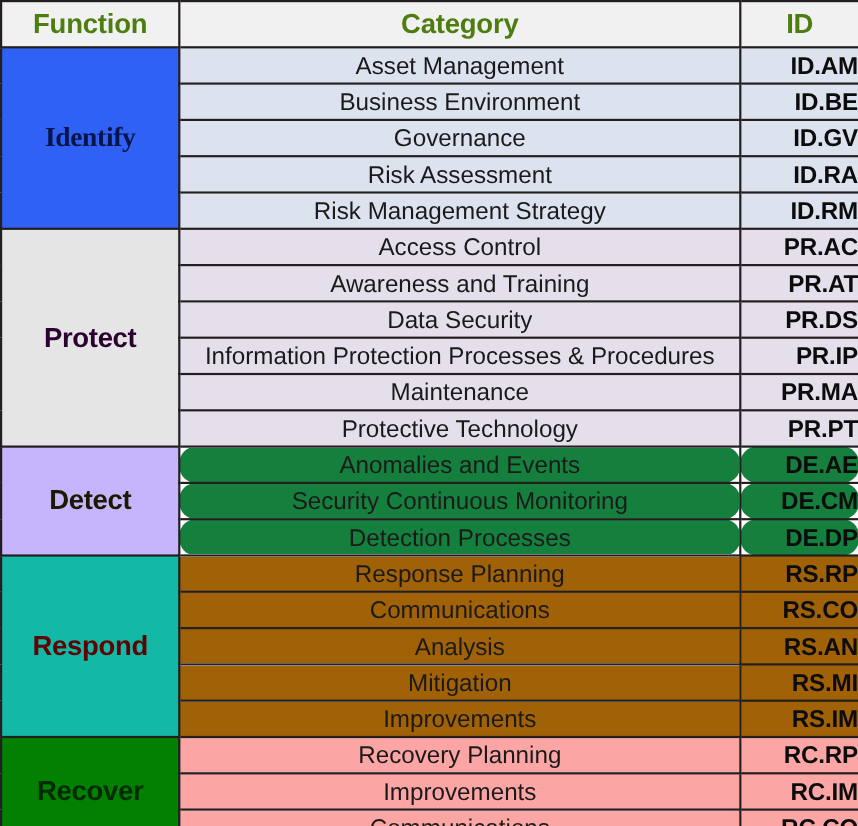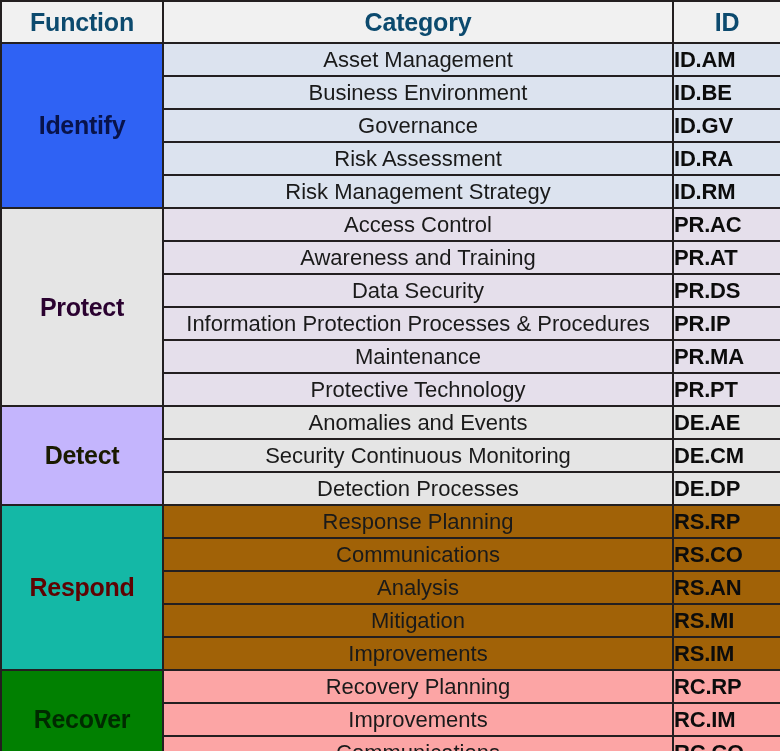--- a/index.html
+++ b/index.html
@@ -27,68 +27,68 @@
   }
   
   col.col-function { width: 162px; }
   col.col-category { width: 510px; }
   col.col-id      { width: 108px; }
 
   
   .header-row th {
     height: 40px;
     background: #f1f1f1;
-    color: #0c4a6e;
+    color: #4d7c0f;
     font-weight: bold;
     font-size: 25px;
     text-align: center;
     vertical-align: middle;
     letter-spacing: -0.2px;
   }
 
   
   .function-cell {
     text-align: center;
     vertical-align: middle;
     font-weight: bold;
     font-size: 25px;
     letter-spacing: -0.3px;
   }
-  .fn-identify { background: #2f62f4; color: #08134a; }
+  .fn-identify { background: #2f62f4; color: #08134a; font-family: Liberation Serif, serif; }
   .fn-protect  { background: #e5e5e5; color: #2b0230; }
   .fn-detect   { background: #c4b5fd; color: #1a1a00; }
   .fn-respond  { background: #14b8a6; color: #5e0202; }
   .fn-recover  { background: #018001; color: #002a00; }
 
   
   .category-cell {
     text-align: center;
     vertical-align: middle;
     font-size: 22px;
     color: #1a1a1a;
     padding-left: 7px;
     height: 31px;
     white-space: nowrap;
     overflow: hidden;
   }
   
   .id-cell {
-    text-align: left;
+    text-align: right;
     vertical-align: middle;
     font-size: 22px;
     font-weight: bold;
     color: #0c0c0c;
     height: 31px;
     letter-spacing: -0.2px;
   }
 
   
   .tint-identify { background: #dce3ef; }
   .tint-protect  { background: #e5dfeb; }
-  .tint-detect   { background: #e5e5e5; }
+  .tint-detect   { background: #15803d; border-radius: 15px; }
   .tint-respond  { background: #a16207; }
   .tint-recover  { background: #fca5a5; }
 </style>
 </head>
 <body>
 
 <table id="framework-table">
   <colgroup>
     <col class="col-function">
     <col class="col-category">

